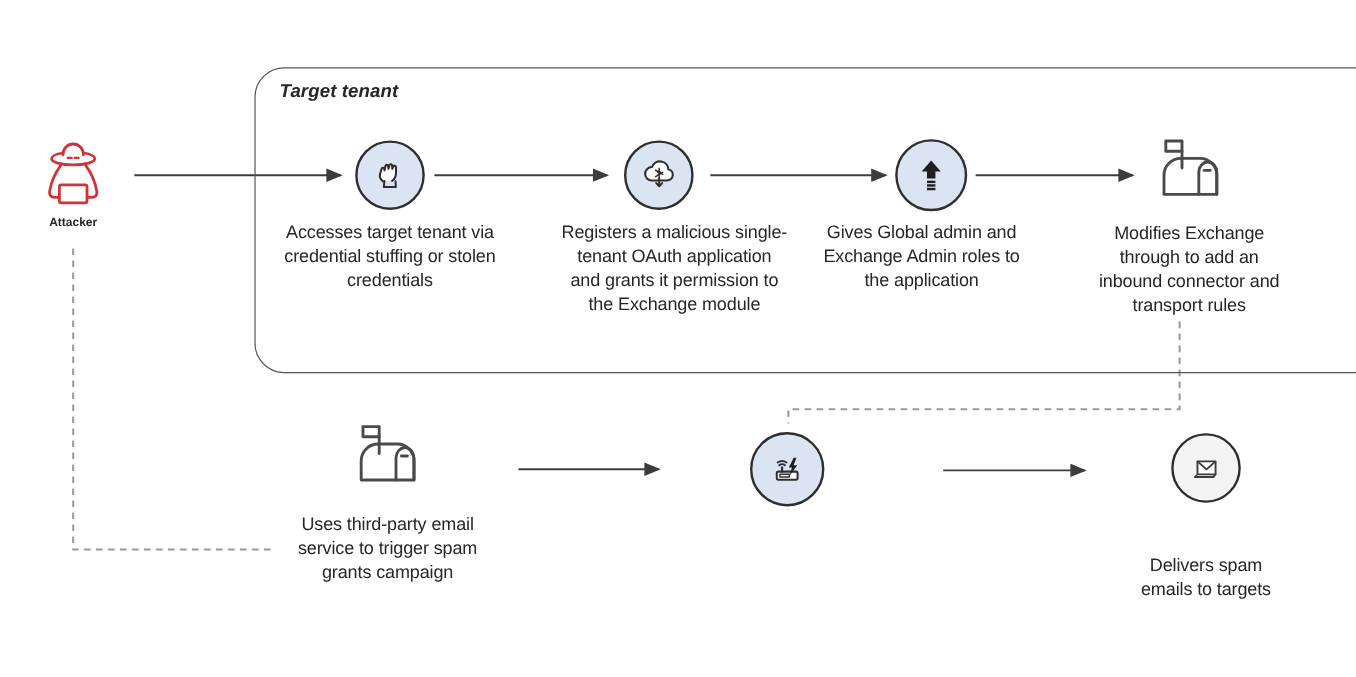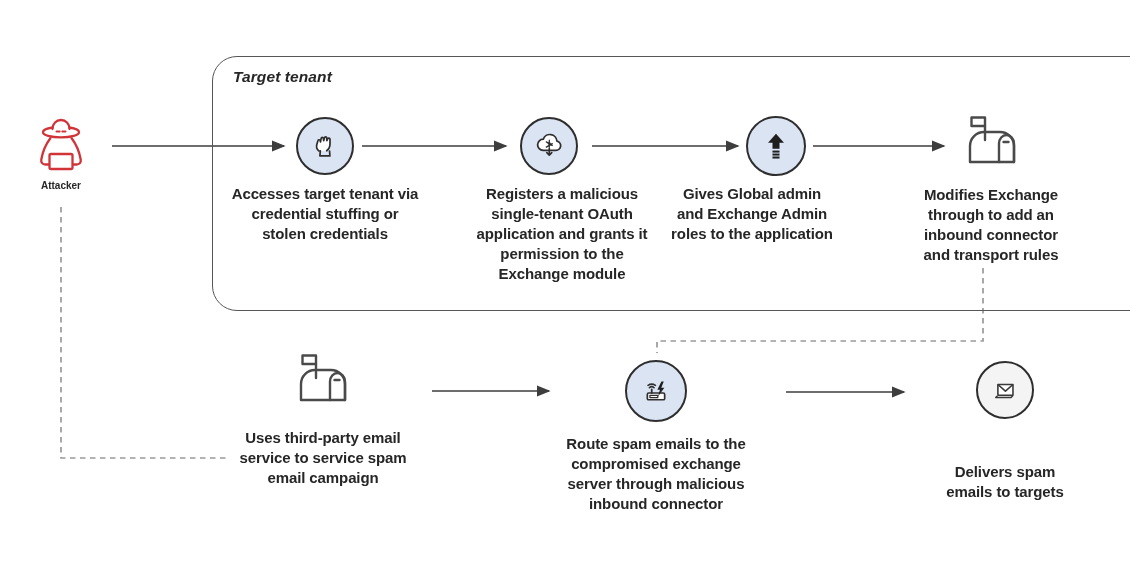--- a/index.html
+++ b/index.html
@@ -20,21 +20,21 @@
   }
   .badge {
     position:absolute; border-radius:50%; box-sizing:border-box;
     border:2.6px solid #2e2e2e; background:var(--icon-circle-fill,#dbe4f3);
     display:flex; align-items:center; justify-content:center;
   }
   .badge.gray { background:var(--icon-circle-fill-gray,#f4f4f4); }
   .plain-icon { position:absolute; }
   .caption {
     position:absolute; transform:translateX(-50%);
-    text-align:center; font-size:15px; font-weight:700; line-height:20px;
+    text-align:center; font-size:15px; font-weight:400; line-height:20px;
     letter-spacing:-0.1px;
   }
   .attacker-label {
     position:absolute; left:61px; top:180px; transform:translateX(-50%);
     font-size:10px; font-weight:700;
   }
 </style>
 </head>
 <body>
 
@@ -100,21 +100,21 @@
   <div class="badge" style="left:746px; top:116px; width:60px; height:60px;">
     <svg width="34" height="34" viewBox="0 0 32 32">
       <g fill="#1f1f1f">
         <path d="M16 4.5 L23.5 13 h-4.2 v5.5 h-6.6 V13 H8.5 z"></path>
         <rect x="12.7" y="20.3" width="6.6" height="1.9"></rect>
         <rect x="12.7" y="23.1" width="6.6" height="1.9"></rect>
         <rect x="12.7" y="25.9" width="6.6" height="1.9"></rect>
       </g>
     </svg>
   </div>
-  <div class="caption" style="left:752px; top:184px; width:165px;text-align:center;">Gives Global admin and Exchange Admin roles to the application</div>
+  <div class="caption" style="left:768px; top:184px; width:165px;text-align:center;">Gives Global admin and Exchange Admin roles to the application</div>
 
   <svg class="plain-icon" style="left:960px; top:110px;" width="64" height="62" viewBox="0 0 64 62">
     <g fill="none" stroke="#4a4a4a" stroke-width="2.4" stroke-linejoin="round" stroke-linecap="round">
       <path d="M10 52 V36 c0-7.7 6.3-14 14-14 h16 c7.7 0 14 6.3 14 14 v16 z"></path>
       <path d="M39 52 V33.5 c0-4.7 3.4-8.5 7.5-8.5 s7.5 3.8 7.5 8.5 V52"></path>
       <path d="M43.5 32 h5"></path>
       <path d="M25 30 V8.5"></path>
       <path d="M25 7.5 H11.5 V16 H25"></path>
     </g>
   </svg>
@@ -122,34 +122,33 @@
 
   <svg class="plain-icon" style="left:291px; top:348px;" width="64" height="62" viewBox="0 0 64 62">
     <g fill="none" stroke="#4a4a4a" stroke-width="2.4" stroke-linejoin="round" stroke-linecap="round">
       <path d="M10 52 V36 c0-7.7 6.3-14 14-14 h16 c7.7 0 14 6.3 14 14 v16 z"></path>
       <path d="M39 52 V33.5 c0-4.7 3.4-8.5 7.5-8.5 s7.5 3.8 7.5 8.5 V52"></path>
       <path d="M43.5 32 h5"></path>
       <path d="M25 30 V8.5"></path>
       <path d="M25 7.5 H11.5 V16 H25"></path>
     </g>
   </svg>
-  <div class="caption" style="left:323px; top:428px; width:190px;">Uses third-party email service to service spam email campaign</div>
+  <div class="caption" style="left:323px; top:428px; width:190px;">Uses third-party email service to trigger spam grants campaign</div>
 
   <div class="badge" style="left:625px; top:360px; width:62px; height:62px;">
     <svg width="36" height="36" viewBox="0 0 32 32">
       <g fill="#ffffff" stroke="#2f2f2f" stroke-width="1.5" stroke-linejoin="round" stroke-linecap="round">
         <rect x="8.3" y="17.8" width="15.4" height="6" rx="1.2"></rect>
         <rect x="10.6" y="19.8" width="7" height="2" stroke-width="1.1"></rect>
         <path d="M12.2 17.8 V14.6" stroke-width="1.6"></path>
         <path d="M10.1 13.1 a3 3 0 0 1 4.2 0 M8.9 11 a6 6 0 0 1 6.6 0" fill="none" stroke-width="1.4"></path>
         <path d="M20.8 7.6 L17.2 14.8 h2.3 L17.8 20.9 23.4 13.1 h-2.7 L22.9 7.6 z" fill="#1f1f1f" stroke="none"></path>
       </g>
     </svg>
   </div>
-  <div class="caption" style="left:656px; top:434px; width:180px;">Route spam emails to the compromised exchange server through malicious inbound connector</div>
 
   <div class="badge gray" style="left:976px; top:361px; width:58px; height:58px;">
     <svg width="34" height="34" viewBox="0 0 32 32">
       <g fill="#ffffff" stroke="#3a3a3a" stroke-width="1.5" stroke-linejoin="round">
         <path d="M8.8 21.6 l-1.5 1.5 H21.6 l1.7-1.7" fill="none"></path>
         <rect x="9.3" y="10.8" width="14.2" height="10.2"></rect>
         <path d="M9.3 10.8 l7.1 6.3 7.1-6.3" fill="none"></path>
       </g>
     </svg>
   </div>

